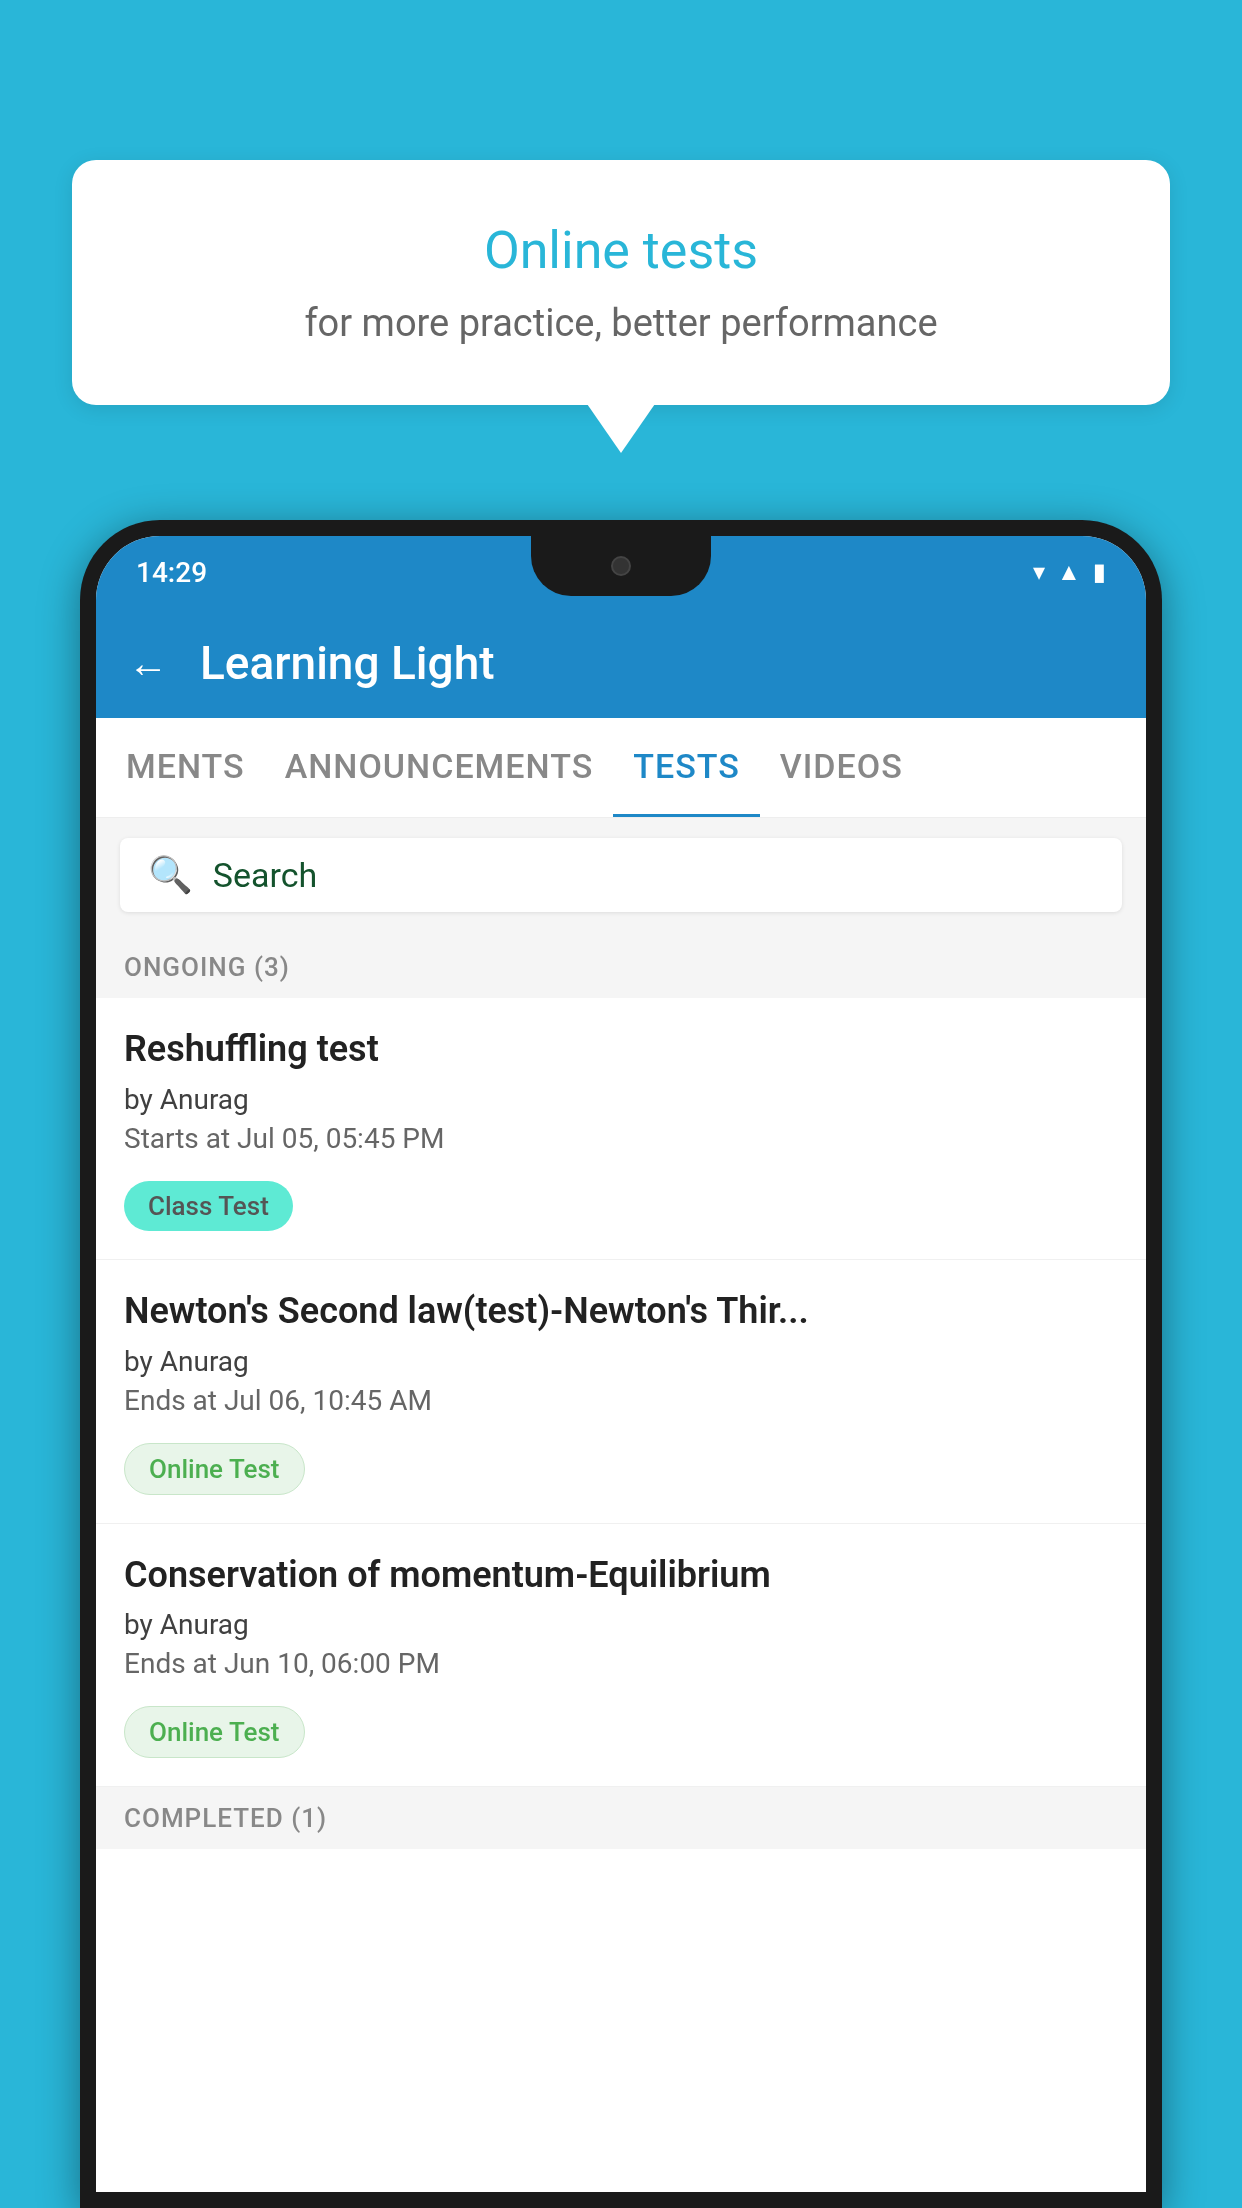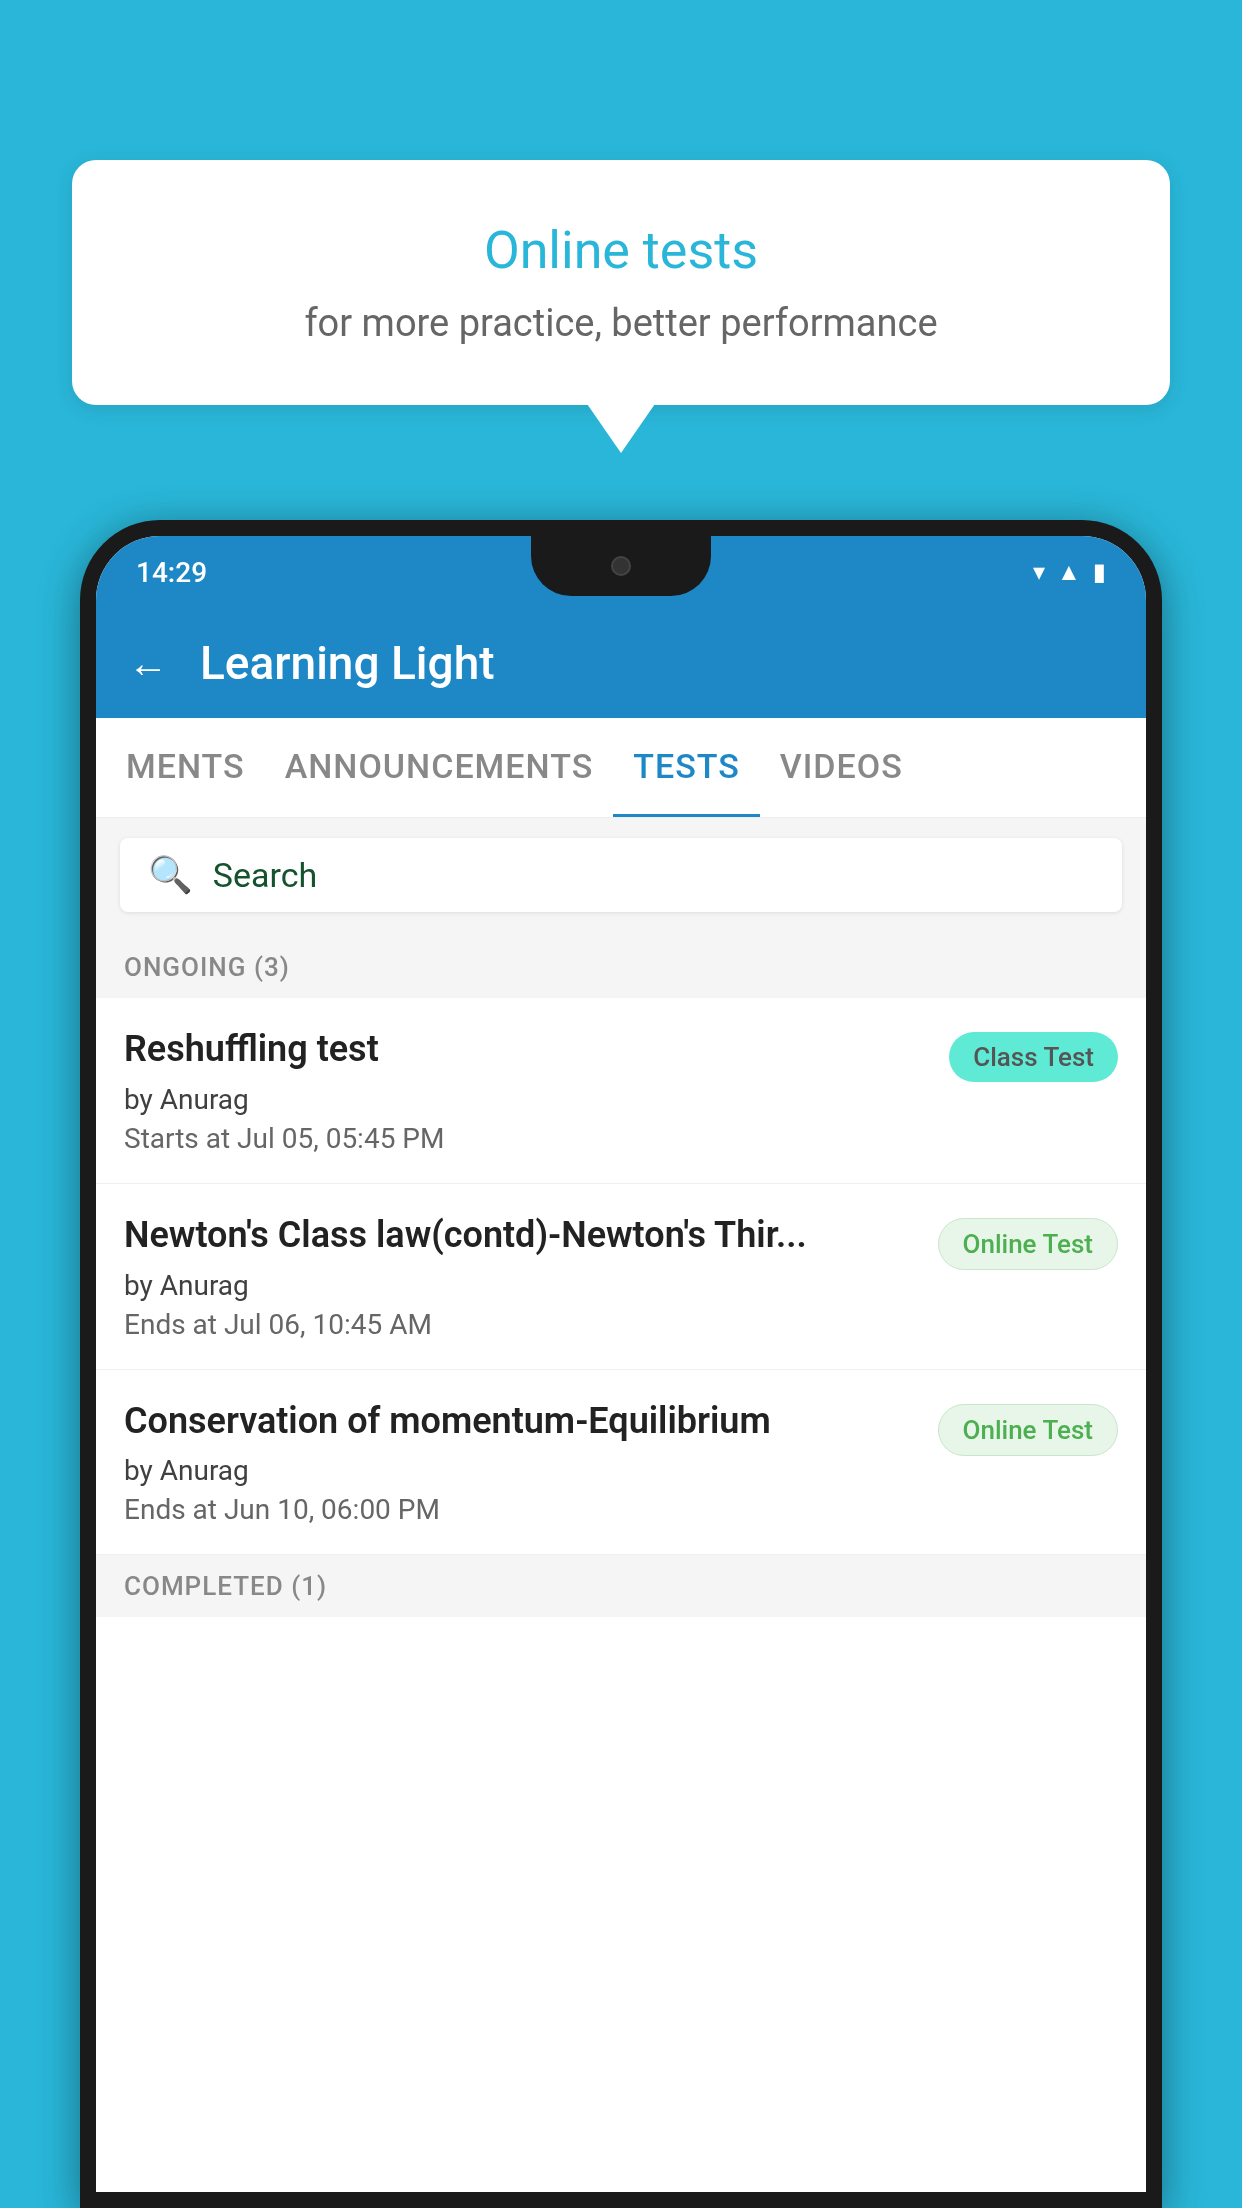--- a/index.html
+++ b/index.html
@@ -199,20 +199,21 @@
     .tests-list {
       background: white;
     }
     .test-item {
       padding: 28px 28px 28px 28px;
       border-bottom: 1px solid #f0f0f0;
       display: flex;
       align-items: flex-start;
       justify-content: space-between;
       gap: 20px;
+      flex-direction: column;
     }
     .test-info {
       flex: 1;
     }
     .test-name {
       font-size: 36px;
       font-weight: 600;
       color: #222;
       margin-bottom: 10px;
       line-height: 1.3;
@@ -319,21 +320,21 @@
         <div class="test-info">
           <div class="test-name">Reshuffling test</div>
           <div class="test-by">by Anurag</div>
           <div class="test-time">Starts at  Jul 05, 05:45 PM</div>
         </div>
         <div class="test-badge badge-class">Class Test</div>
       </div>
 
       <div class="test-item">
         <div class="test-info">
-          <div class="test-name">Newton's Class law(contd)-Newton's Thir...</div>
+          <div class="test-name">Newton's Second law(test)-Newton's Thir...</div>
           <div class="test-by">by Anurag</div>
           <div class="test-time">Ends at  Jul 06, 10:45 AM</div>
         </div>
         <div class="test-badge badge-online">Online Test</div>
       </div>
 
       <div class="test-item">
         <div class="test-info">
           <div class="test-name">Conservation of momentum-Equilibrium</div>
           <div class="test-by">by Anurag</div>

